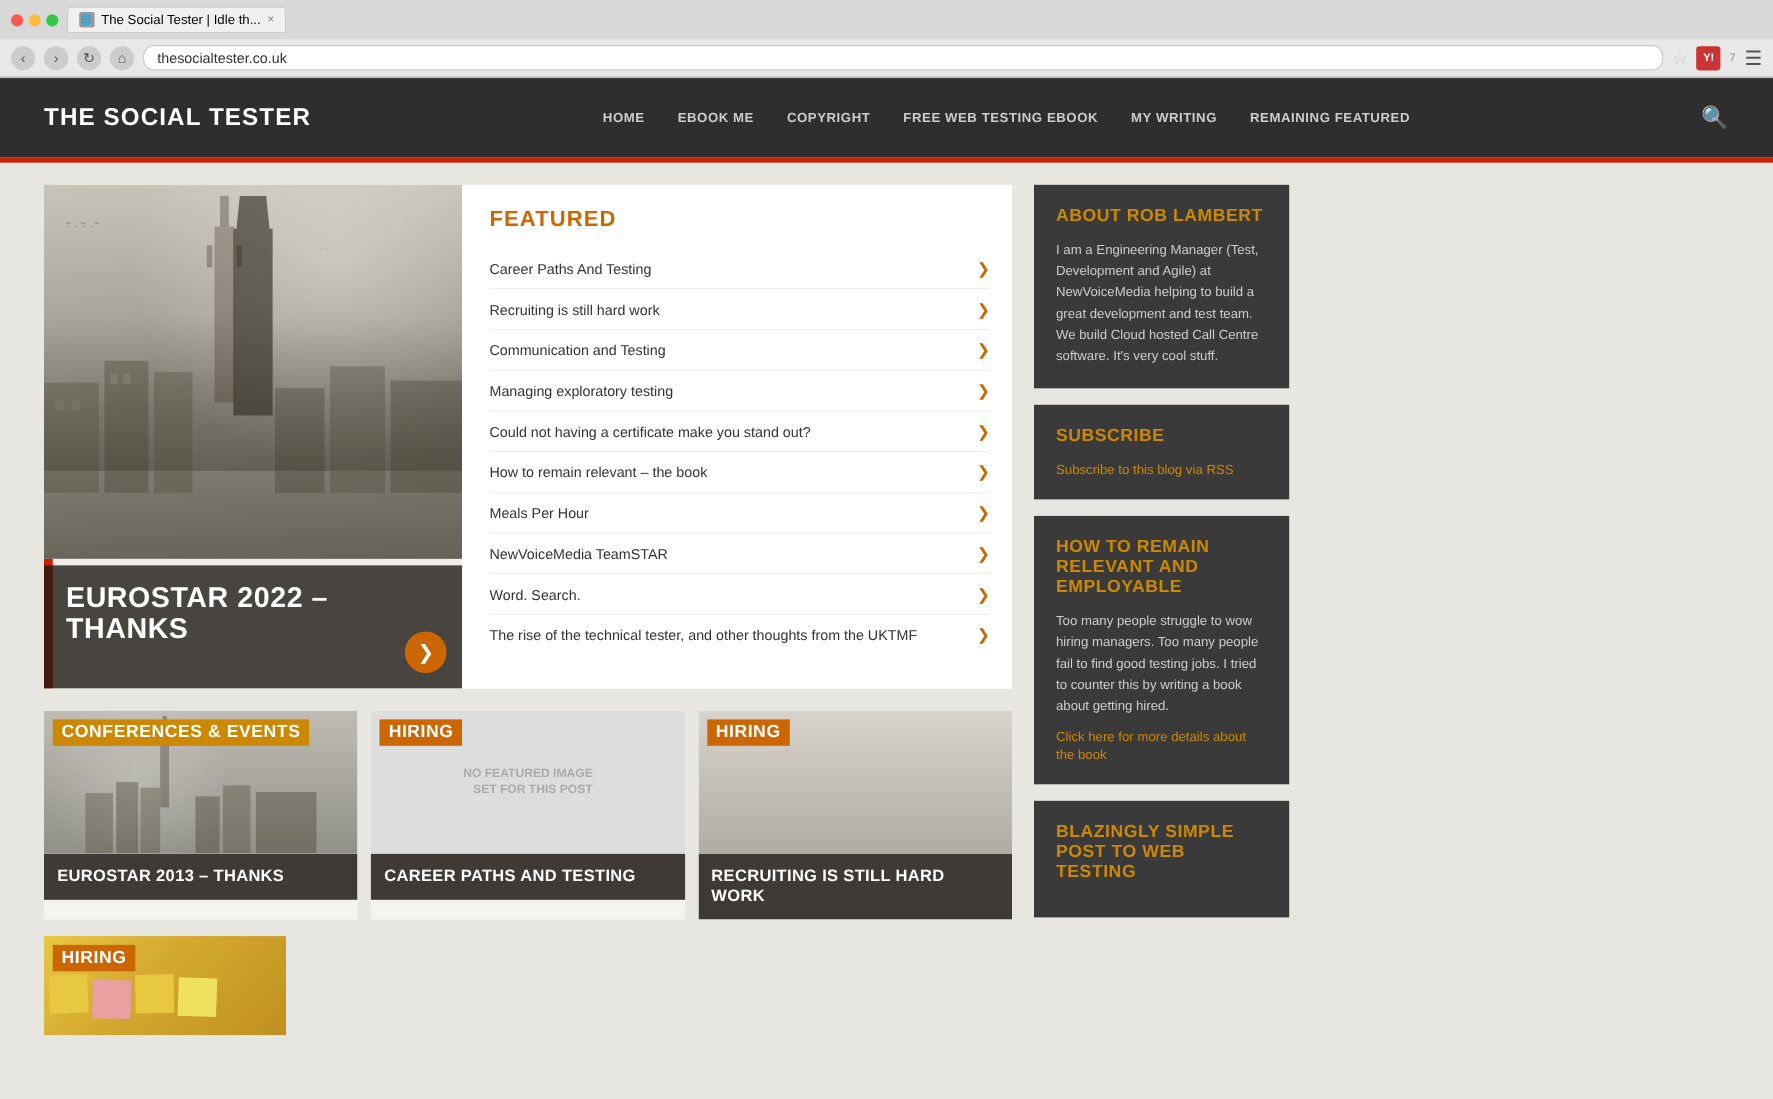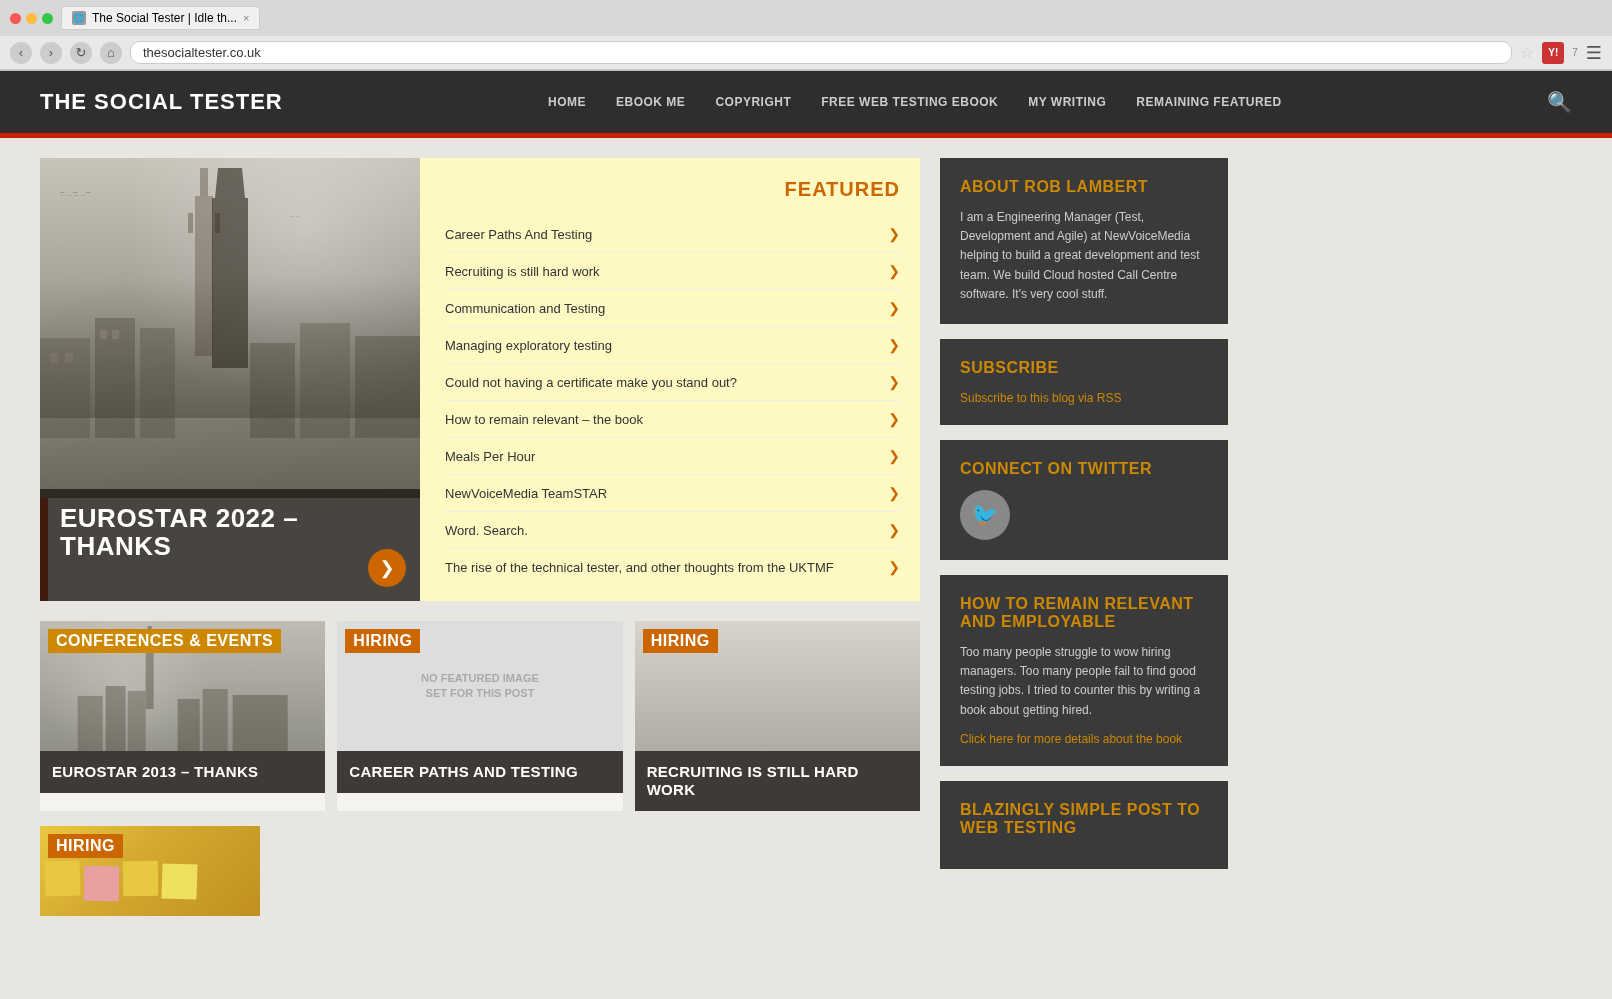--- a/index.html
+++ b/index.html
@@ -18,33 +18,33 @@
     .browser-tab-close { margin-left: auto; color: #888; font-size: 11px; cursor: pointer; }
     .browser-toolbar { display: flex; align-items: center; padding: 5px 10px; gap: 8px; background: #e8e8e8; border-bottom: 1px solid #ccc; }
     .browser-nav-btn { width: 22px; height: 22px; border-radius: 50%; background: #ccc; border: none; cursor: pointer; font-size: 13px; color: #555; display:flex;align-items:center;justify-content:center; }
     .browser-address-bar { flex: 1; background: white; border: 1px solid #ccc; border-radius: 10px; padding: 3px 12px; font-size: 13px; color: #333; }
     .browser-star { font-size: 16px; color: #ccc; cursor: pointer; }
     .browser-ext { width: 22px; height: 22px; background: #cc3333; border-radius: 3px; display:flex;align-items:center;justify-content:center; color:white; font-size:11px; font-weight:bold; }
     .browser-ext2 { font-size:10px; color:#888; }
     .browser-menu { font-size: 18px; color: #555; cursor: pointer; }
     
     
-    .site-header { background: #2e2e2e; display: flex; align-items: center; justify-content: space-between; padding: 0 40px; height: 62px; }
+    .site-header { background: #2e2e2e; display: flex; align-items: center; justify-content: space-between; padding: 0 40px; height: 72px; }
     .site-logo { color: white; font-size: 22px; font-weight: 900; letter-spacing: 1px; }
     .site-nav { display: flex; gap: 30px; align-items: center; }
     .nav-item { color: #ccc; font-size: 12px; font-weight: bold; text-decoration: none; letter-spacing: 0.5px; cursor: pointer; }
     .search-icon-btn { color: white; font-size: 20px; cursor: pointer; }
 
     
     .red-bar { height: 5px; background: #cc2200; }
 
     
     .main-container { display: flex; padding: 20px 40px; gap: 0; background: #e8e6e0; }
     .content-area { flex: 1; max-width: 880px; }
-    .sidebar { width: 288px; margin-left: 20px; }
+    .sidebar { width: 232px; margin-left: 20px; }
 
     
     .hero-section { display: flex; margin-bottom: 20px; background: #f0ede8; }
     .hero-left { position: relative; width: 380px; flex-shrink: 0; overflow: hidden; }
     .hero-image { width: 380px; height: 340px; background: linear-gradient(135deg, #d4d0c8 0%, #b8b4a8 30%, #9a9890 60%, #7a7870 100%); position: relative; overflow: hidden; }
     
     .hero-image::before {
       content: '';
       position: absolute;
       inset: 0;
@@ -76,33 +76,33 @@
       left: 0; right: 0;
       height: 140px;
       background: linear-gradient(180deg, transparent 0%, rgba(60,55,45,0.4) 100%);
     }
     .hero-caption { position: absolute; bottom: 0; left: 0; right: 0; background: rgba(30,25,20,0.8); padding: 15px 20px 40px; }
     .hero-caption-title { color: white; font-size: 26px; font-weight: 900; line-height: 1.1; letter-spacing: 0.5px; }
     .hero-next-btn { position: absolute; bottom: 14px; right: 14px; width: 38px; height: 38px; background: #cc6600; border-radius: 50%; display: flex; align-items: center; justify-content: center; cursor: pointer; color: white; font-size: 18px; }
     .hero-left-accent { position: absolute; left: 0; top: 0; bottom: 0; width: 8px; background: #cc2200; }
 
     
-    .featured-section { background: #fef9c3; flex: 1; padding: 20px 20px 16px 25px; text-align: right; }
+    .featured-section { background: #ffffff; flex: 1; padding: 20px 20px 31px 25px; }
     .featured-title { color: #cc6600; font-size: 20px; font-weight: 900; margin-bottom: 15px; letter-spacing: 1px; }
     .featured-item { display: flex; align-items: center; justify-content: space-between; padding: 10px 0; border-bottom: 1px solid #eee; cursor: pointer; }
     .featured-item:last-child { border-bottom: none; }
     .featured-item-text { font-size: 13px; color: #333; font-weight: normal; }
     .featured-arrow { color: #cc6600; font-size: 14px; }
 
     
     .post-grid { display: flex; gap: 12px; margin-bottom: 15px; }
     .post-card { flex: 1; background: #f5f3ef; overflow: hidden; cursor: pointer; }
     .post-card-image { height: 130px; overflow: hidden; position: relative; }
     .post-card-img-hiring-noimg { background: #ddd; display: flex; align-items: center; justify-content: center; }
-    .no-img-text { color: #aaa; font-size: 11px; text-align: center; font-weight: bold; line-height: 1.4; padding: 10px; }
+    .no-img-text { color: #aaa; font-size: 11px; text-align: right; font-weight: bold; line-height: 1.4; padding: 10px; }
     .post-card-tag { display: inline-block; padding: 3px 8px; font-size: 16px; font-weight: bold; color: white; letter-spacing: 0.5px; }
     .tag-conferences { background: #cc8800; }
     .tag-hiring { background: #cc6600; }
     .post-card-title { color: white; font-size: 15px; font-weight: 900; line-height: 1.2; letter-spacing: 0.3px; }
     .post-card-footer { background: rgba(30,25,20,0.85); padding: 12px; }
 
     
     .post-card-partial { width: 220px; background: #f5f3ef; cursor: pointer; }
     .post-card-partial-image { height: 90px; background: linear-gradient(135deg, #e8c840 0%, #d4aa30 40%, #c09020 100%); position: relative; overflow: hidden; }
     .post-card-partial-tag { position: absolute; top: 8px; left: 8px; }
@@ -357,26 +357,20 @@
     <div class="sidebar-section">
       <div class="sidebar-section-title">ABOUT ROB LAMBERT</div>
       <p class="sidebar-text">I am a Engineering Manager (Test, Development and Agile) at NewVoiceMedia helping to build a great development and test team. We build Cloud hosted Call Centre software. It's very cool stuff.</p>
     </div>
 
     <div class="sidebar-section">
       <div class="sidebar-section-title">SUBSCRIBE</div>
       <a class="sidebar-link">Subscribe to this blog via RSS</a>
     </div>
 
-    <div class="sidebar-section">
-      <div class="sidebar-section-title">CONNECT ON TWITTER</div>
-      <div class="twitter-icon">
-        <span class="twitter-bird">🐦</span>
-      </div>
-    </div>
 
     <div class="sidebar-section">
       <div class="sidebar-section-title">HOW TO REMAIN RELEVANT AND EMPLOYABLE</div>
       <p class="sidebar-text" style="margin-bottom:10px;">Too many people struggle to wow hiring managers. Too many people fail to find good testing jobs. I tried to counter this by writing a book about getting hired.</p>
       <a class="sidebar-link">Click here for more details about the book</a>
     </div>
 
     <div class="sidebar-section">
       <div class="sidebar-section-title">BLAZINGLY SIMPLE POST TO WEB TESTING</div>
     </div>

